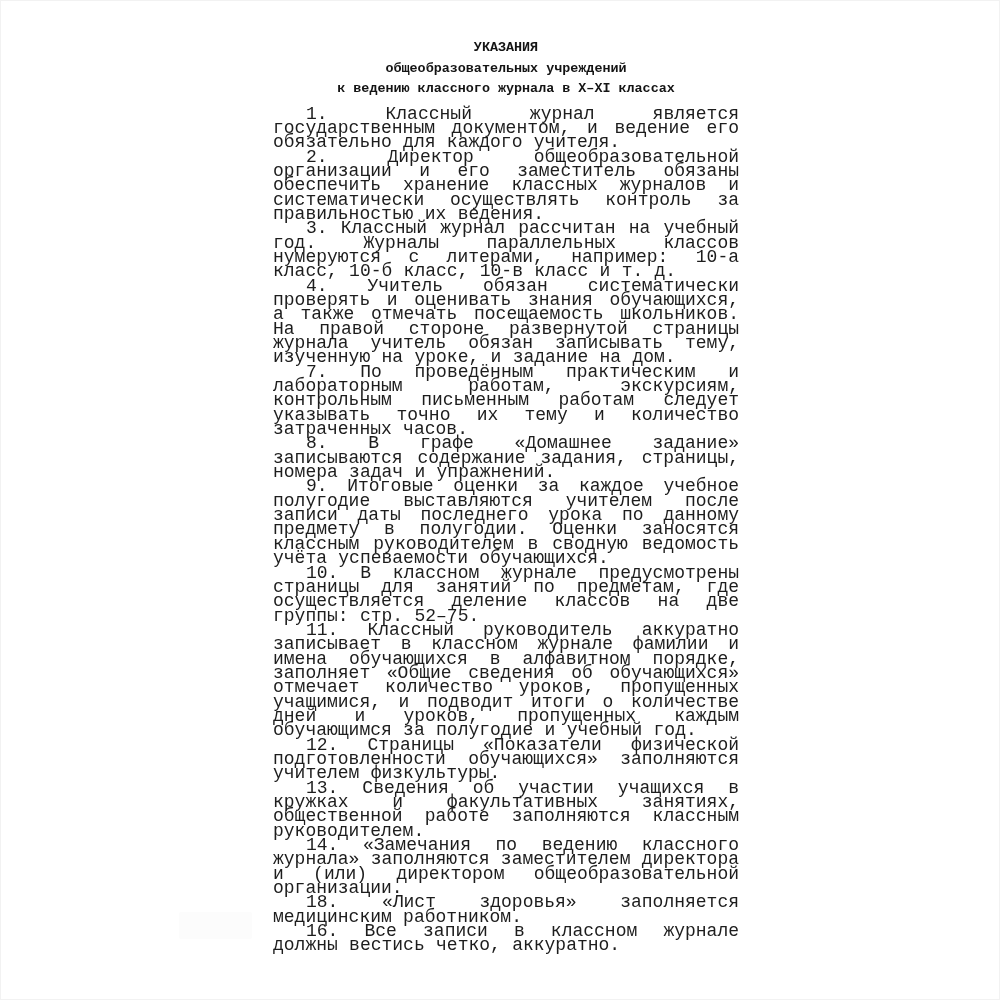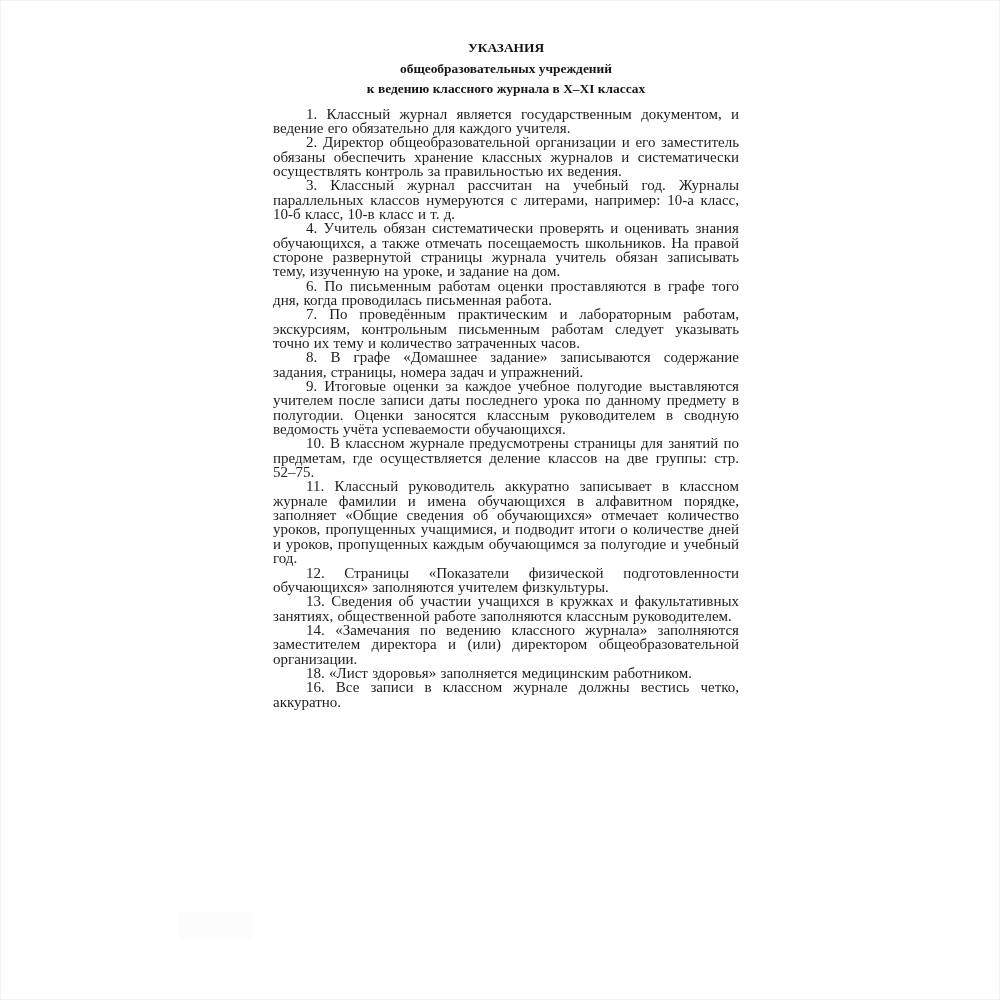--- a/index.html
+++ b/index.html
@@ -7,21 +7,21 @@
     padding: 0;
     background: #ffffff;
   }
   .page {
     position: relative;
     width: 1000px;
     height: 1000px;
     background: #ffffff;
     box-sizing: border-box;
     border: 1px solid #f2f2f2;
-    font-family: Liberation Serif, serif;
+    font-family: Liberation Mono, monospace;
     color: #1c1c1c;
     overflow: hidden;
   }
   .column {
     position: absolute;
     left: 272px;
     top: 37px;
     width: 466px;
   }
   .doc-title {
@@ -29,21 +29,21 @@
     font-weight: bold;
     font-size: 13.4px;
     line-height: 20.5px;
     color: #141414;
   }
   .doc-title div {
     margin: 0;
   }
   .doc-body {
     margin-top: 7px;
-    font-size: 15px;
+    font-size: 18px;
     line-height: 14.35px;
     text-align: justify;
     color: #1d1d1d;
   }
   .doc-body p {
     margin: 0;
     padding: 0;
     text-indent: 33px;
     word-spacing: 0.5px;
   }
@@ -65,21 +65,20 @@
     <div class="doc-title">
       <div>УКАЗАНИЯ</div>
       <div>общеобразовательных учреждений</div>
       <div>к ведению классного журнала в X–XI классах</div>
     </div>
     <div class="doc-body">
       <p>1. Классный журнал является государственным документом, и ведение его обязательно для каждого учителя.</p>
       <p>2. Директор общеобразовательной организации и его заместитель обязаны обеспечить хранение классных журналов и систематически осуществлять контроль за правильностью их ведения.</p>
       <p>3. Классный журнал рассчитан на учебный год. Журналы параллельных классов нумеруются с литерами, например: 10-а класс, 10-б класс, 10-в класс и т. д.</p>
       <p>4. Учитель обязан систематически проверять и оценивать знания обучающихся, а также отмечать посещаемость школьников. На правой стороне развернутой страницы журнала учитель обязан записывать тему, изученную на уроке, и задание на дом.</p>
-      <p>6. По письменным работам оценки проставляются в графе того дня, когда проводилась письменная работа.</p>
       <p>7. По проведённым практическим и лабораторным работам, экскурсиям, контрольным письменным работам следует указывать точно их тему и количество затраченных часов.</p>
       <p>8. В графе «Домашнее задание» записываются содержание задания, страницы, номера задач и упражнений.</p>
       <p>9. Итоговые оценки за каждое учебное полугодие выставляются учителем после записи даты последнего урока по данному предмету в полугодии. Оценки заносятся классным руководителем в сводную ведомость учёта успеваемости обучающихся.</p>
       <p>10. В классном журнале предусмотрены страницы для занятий по предметам, где осуществляется деление классов на две группы: стр. 52–75.</p>
       <p>11. Классный руководитель аккуратно записывает в классном журнале фамилии и имена обучающихся в алфавитном порядке, заполняет «Общие сведения об обучающихся» отмечает количество уроков, пропущенных учащимися, и подводит итоги о количестве дней и уроков, пропущенных каждым обучающимся за полугодие и учебный год.</p>
       <p>12. Страницы «Показатели физической подготовленности обучающихся» заполняются учителем физкультуры.</p>
       <p>13. Сведения об участии учащихся в кружках и факультативных занятиях, общественной работе заполняются классным руководителем.</p>
       <p>14. «Замечания по ведению классного журнала» заполняются заместителем директора и (или) директором общеобразовательной организации.</p>
       <p>18. «Лист здоровья» заполняется медицинским работником.</p>
       <p>16. Все записи в классном журнале должны вестись четко, аккуратно.</p>

